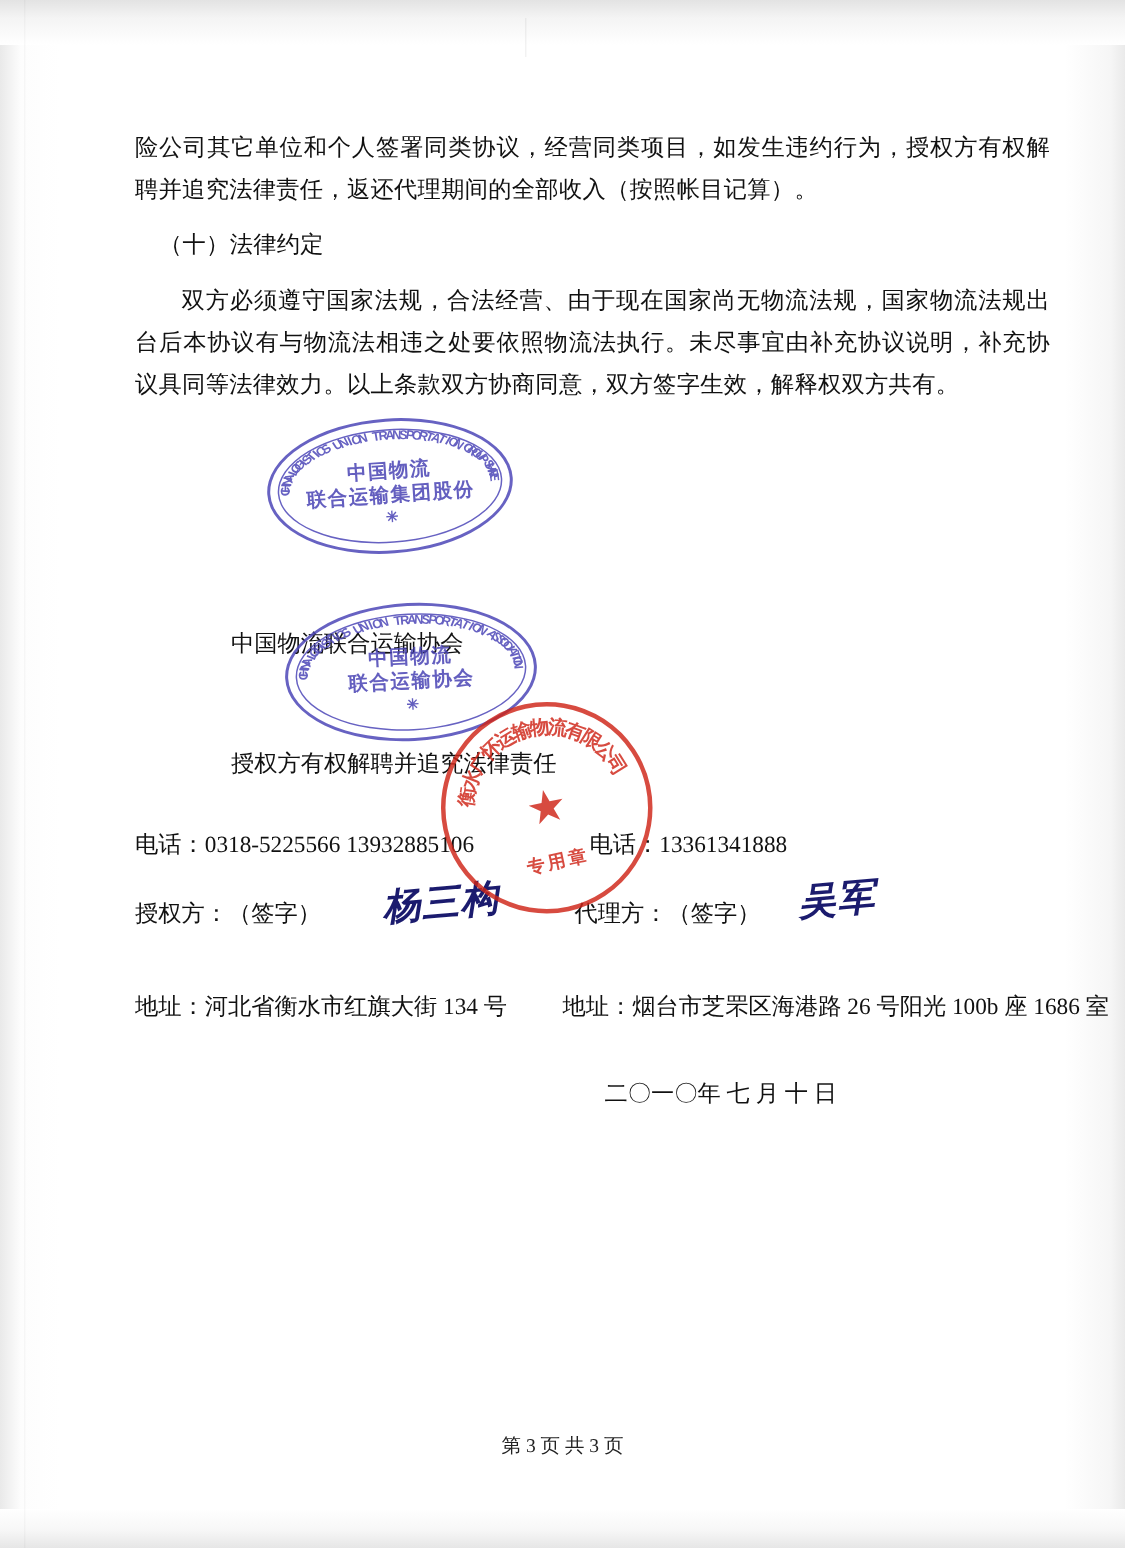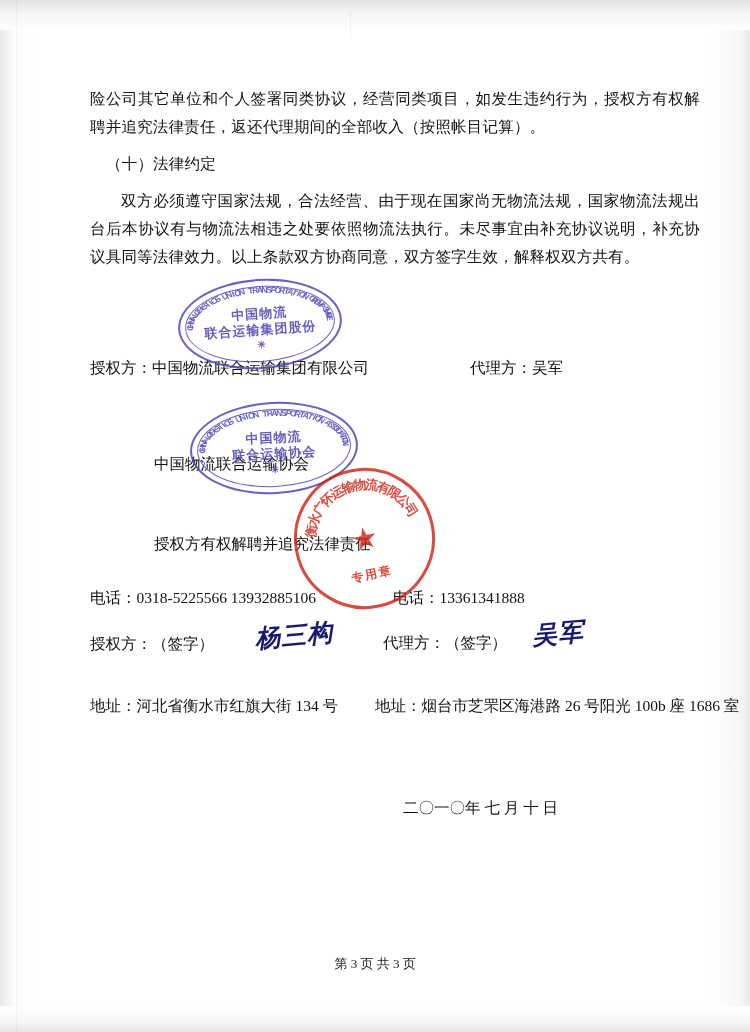--- a/index.html
+++ b/index.html
@@ -181,24 +181,20 @@
     <p class="para" style="text-indent:16px;">（十）法律约定</p>
 
     <div class="gap-s"></div>
 
     <p class="para indent">双方必须遵守国家法规，合法经营、由于现在国家尚无物流法规，国家物流法规出台后本协议有与物流法相违之处要依照物流法执行。未尽事宜由补充协议说明，补充协议具同等法律效力。以上条款双方协商同意，双方签字生效，解释权双方共有。</p>
 
     <div style="height:84px;"></div>
 
     <div class="sig-area">
 
-      <div class="row" style="height:34px;">
-        <span class="col-left">授权方：中国物流联合运输集团有限公司</span>
-        <span class="col-right" style="left:380px;">代理方：吴军</span>
-      </div>
 
       <div style="height:62px;"></div>
 
       <div class="row" style="height:30px;">
         <span class="col-left" style="left:64px;">中国物流联合运输协会</span>
       </div>
 
       <div style="height:50px;"></div>
 
       <div class="row" style="height:30px;">
@@ -223,21 +219,21 @@
 
       <div style="height:18px;"></div>
 
       <div class="row" style="height:36px;text-align:right;">
         <span class="col-left">地址：河北省衡水市红旗大街 134 号</span>
         <span class="col-right" style="left:285px;">地址：烟台市芝罘区海港路 26 号阳光 100b 座 1686 室</span>
       </div>
 
       <div style="height:22px;"></div>
 
-      <div class="row" style="height:30px;margin-top:44px;">
+      <div class="row" style="height:30px;">
         <span class="col-right" style="left:313px;">二〇一〇年 七 月 十 日</span>
       </div>
 
     </div>
   </div>
 
   <div class="stamp stamp-blue inner-ring" style="left:178px; top:279px; width:160px; height:86px; transform: rotate(-4deg);">
     <div class="circ-text" id="ring-group">
         <span style="font-size: 8.5px; color: rgb(77, 71, 184); transform: translate(-69.9574px, -1.18658px) rotate(272deg) translate(-50%, -50%);">C</span>
         <span style="font-size: 8.5px; color: rgb(77, 71, 184); transform: translate(-69.6484px, -3.40325px) rotate(275.745deg) translate(-50%, -50%);">H</span>

